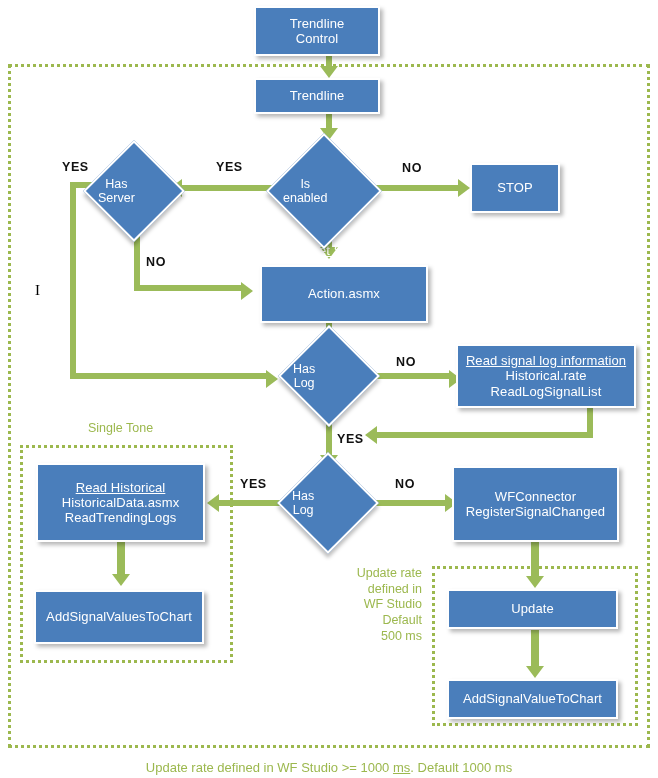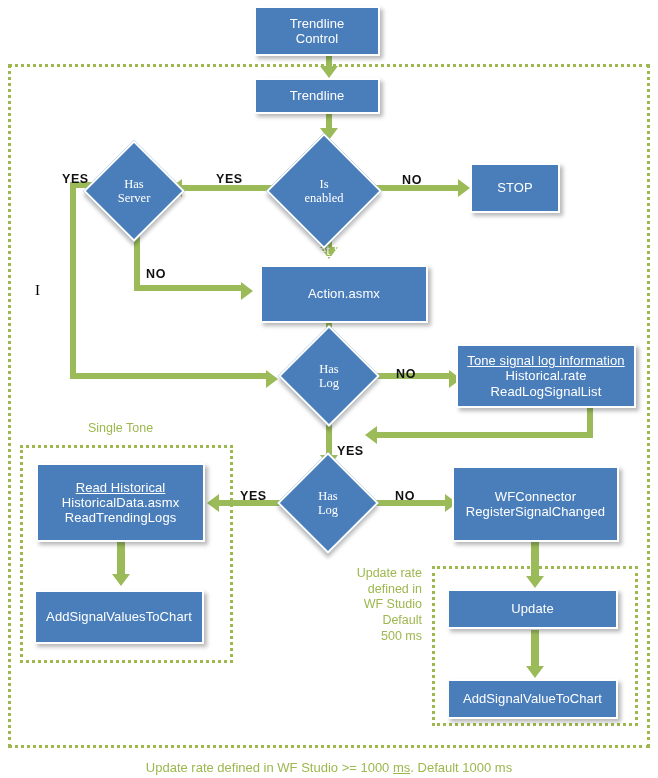--- a/index.html
+++ b/index.html
@@ -45,22 +45,20 @@
   }
   .node .ttl {
     text-decoration: underline;
   }
 
   
   .diamond {
     position: absolute;
     display: flex;
     align-items: center;
-    justify-content: center;
-    font-family: Liberation Serif, serif;
   }
   .diamond .shape {
     position: absolute;
     inset: 0;
     background: #4A7EBB;
     transform: rotate(45deg);
     border: 2px solid #ffffff;
     box-sizing: border-box;
     box-shadow: 3px 3px 4px rgba(0,0,0,0.25);
   }
@@ -101,21 +99,20 @@
   }
 
   
   .edge-label {
     position: absolute;
     color: #111111;
     font-size: 12.5px;
     font-weight: bold;
     letter-spacing: 0.6px;
     white-space: nowrap;
-    margin-top: 12px;
   }
 
   
   .note {
     position: absolute;
     color: #9CB84E;
     font-size: 12.5px;
     line-height: 1.25;
     white-space: pre-line;
   }
@@ -217,21 +214,21 @@
     <span>STOP</span>
   </div>
 
   <div class="node" style="left:260px; top:265px; width:168px; height:58px;gap:28px;">
     <span class="ttl">Get Servers</span>
     <span>Action.asmx</span>
     <span>GetServers</span>
   </div>
 
   <div class="node" style="left:456px; top:344px; width:180px; height:64px;">
-    <span class="ttl">Tone  signal log information</span>
+    <span class="ttl">Read  signal log information</span>
     <span>Historical.rate</span>
     <span>ReadLogSignalList</span>
   </div>
 
   <div class="node" style="left:36px; top:463px; width:169px; height:79px;">
     <span class="ttl">Read  Historical</span>
     <span>HistoricalData.asmx</span>
     <span>ReadTrendingLogs</span>
   </div>
 

